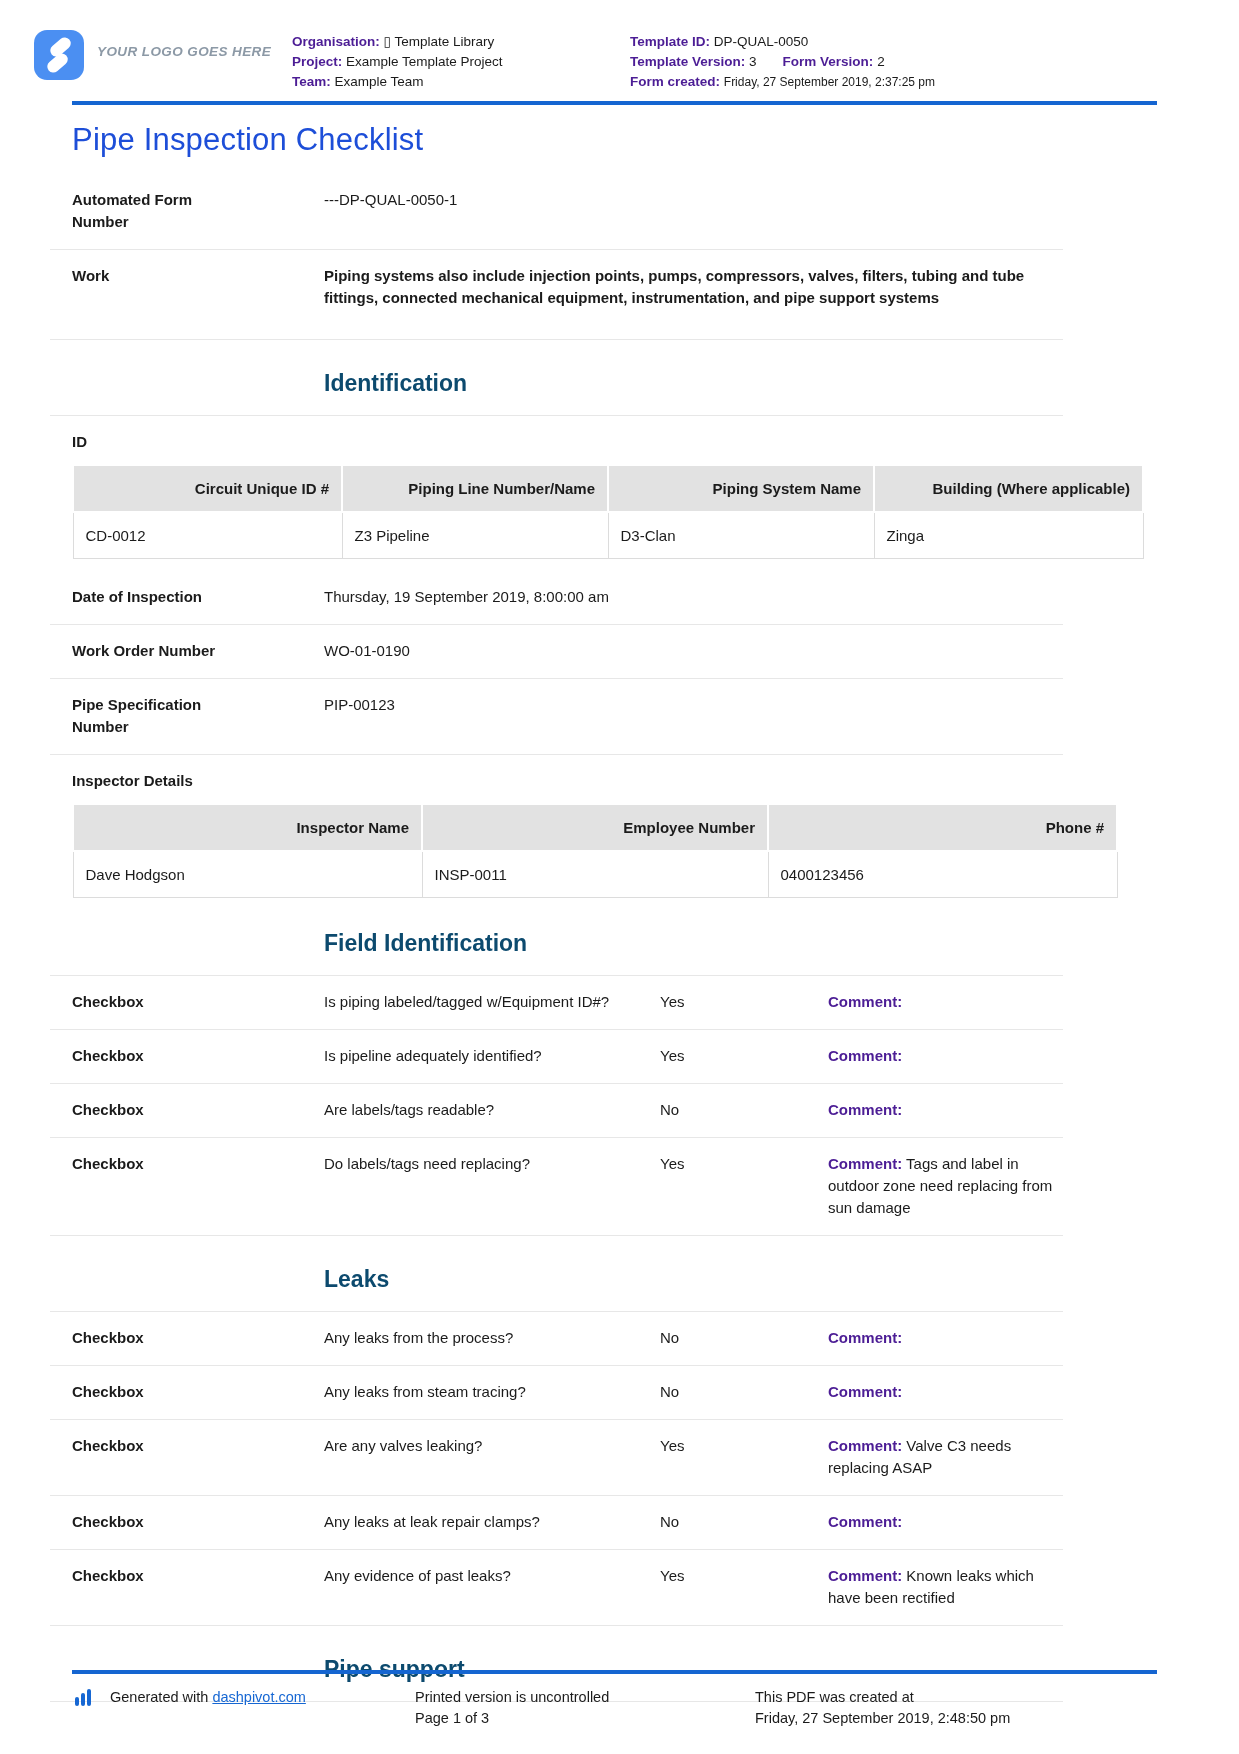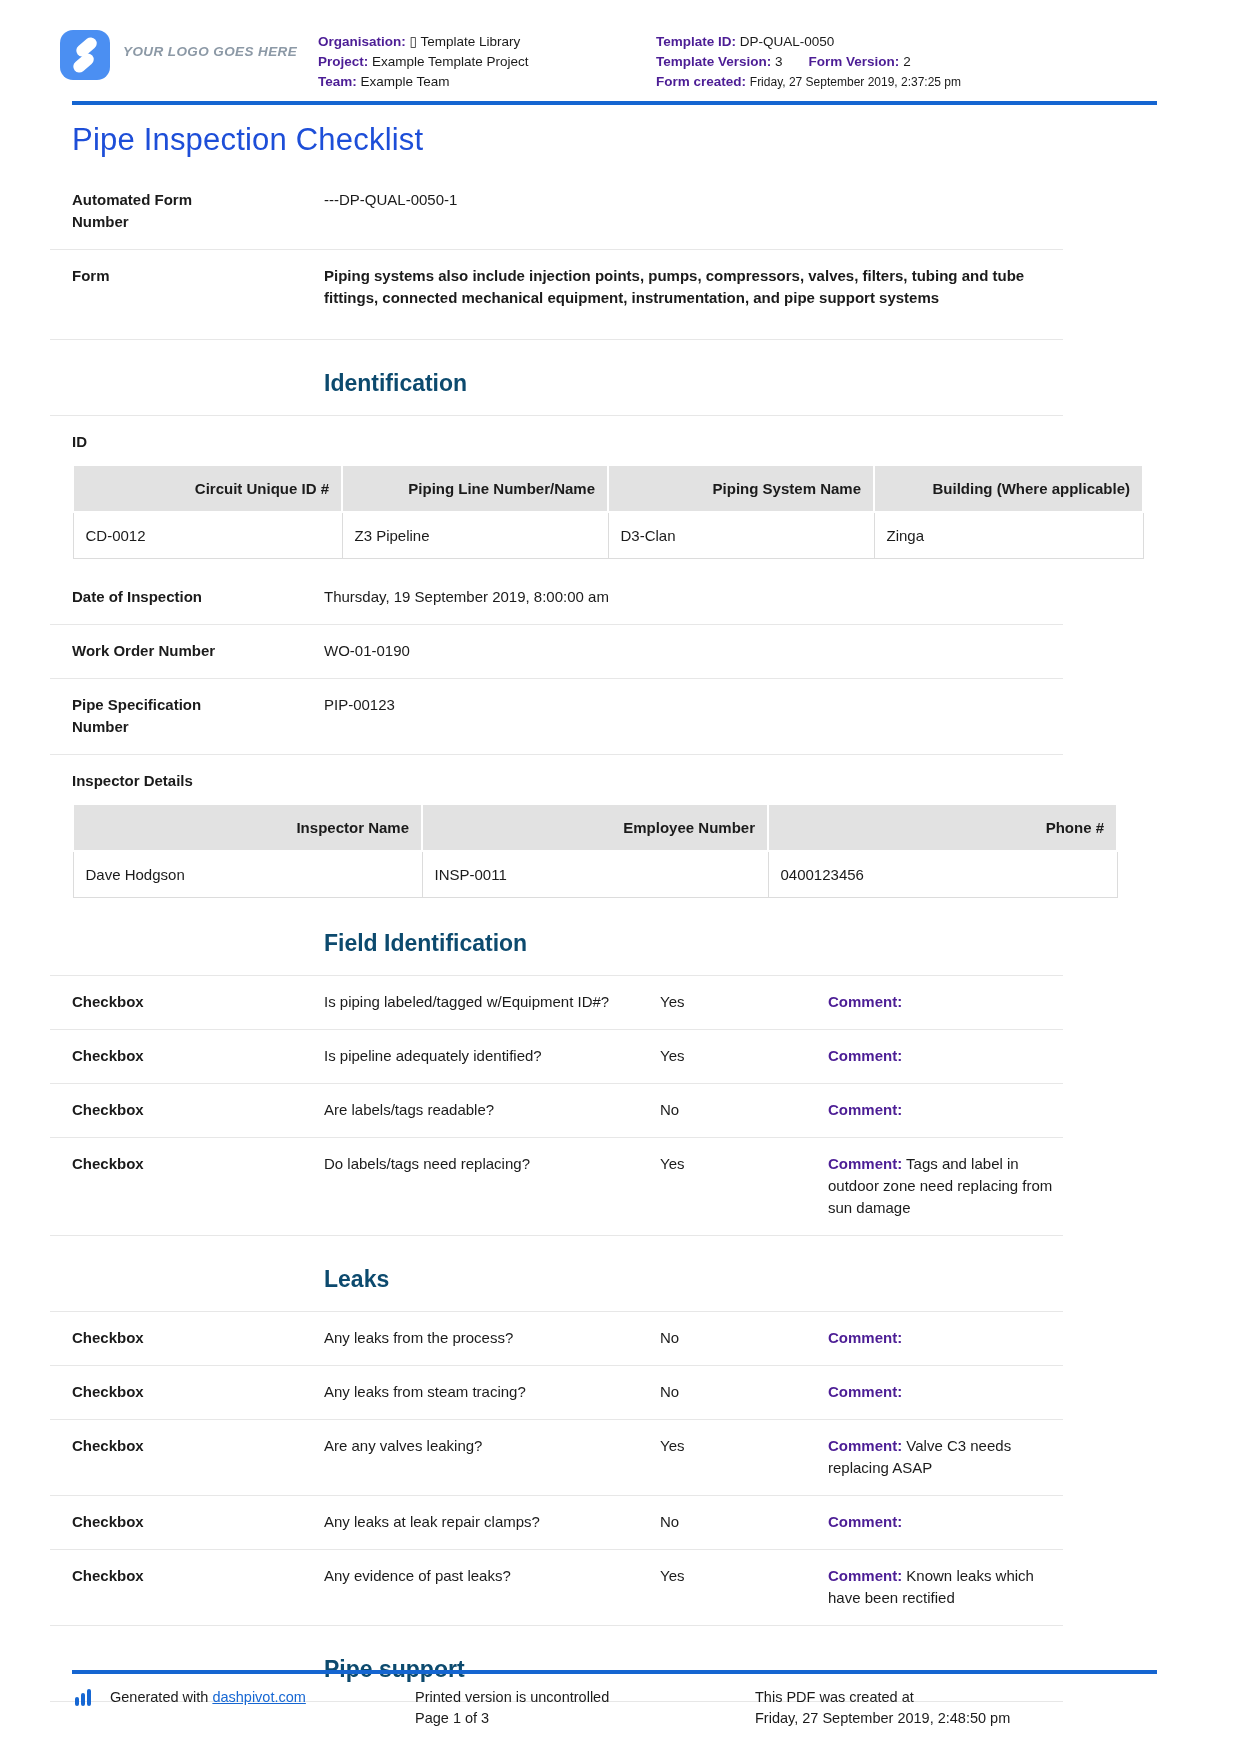--- a/index.html
+++ b/index.html
@@ -5,21 +5,21 @@
   html,body{margin:0;padding:0;background:#ffffff;}
   .page{
     position:relative;
     width:1239px;height:1754px;
     background:#fff;
     font-family:"Liberation Sans",sans-serif;
     color:#1b1b1b;
     overflow:hidden;
   }
   
-  .header{display:flex;align-items:flex-start;padding:30px 40px 0 60px;}
+  .header{display:flex;align-items:flex-start;padding:30px 40px 0 34px;}
   .logo-wrap{width:258px;display:flex;gap:13px;flex:none;}
   .logo-square{width:50px;height:50px;border-radius:13px;background:#4b8ff2;position:relative;flex:none;}
   .logo-bean{position:absolute;width:23px;height:12px;border-radius:7px;background:#fff;transform:rotate(-40deg);}
   .bean1{left:15px;top:11px;}
   .bean2{left:12px;top:27px;}
   .logo-text{color:#8c99a6;font-style:italic;font-weight:bold;font-size:13.5px;letter-spacing:.4px;margin-top:14px;white-space:nowrap;}
   .org-block{width:338px;font-size:13.5px;line-height:20px;padding-top:2px;flex:none;}
   .meta-block{width:368px;font-size:13.5px;line-height:20px;padding-top:2px;flex:none;}
   .meta-inline{display:inline-block;margin-left:26px;}
   .small-val{font-size:12px;}
@@ -87,21 +87,21 @@
   <div class="title">Pipe Inspection Checklist</div>
 
   <div class="content">
 
     <div class="frow">
       <div class="lbl">Automated Form Number</div>
       <div class="val">---DP-QUAL-0050-1</div>
     </div>
 
     <div class="frow frow--note">
-      <div class="lbl">Form</div>
+      <div class="lbl">Work</div>
       <div class="val note-val">Piping systems also include injection points, pumps, compressors, valves, filters, tubing and tube fittings, connected mechanical equipment, instrumentation, and pipe support systems</div>
     </div>
 
     <div class="sec-heading">Identification</div>
     <div class="mini-label">ID</div>
 
     <table class="dtable">
       <tbody>
           <tr>
         <th class="idc1">Circuit Unique ID #</th>

